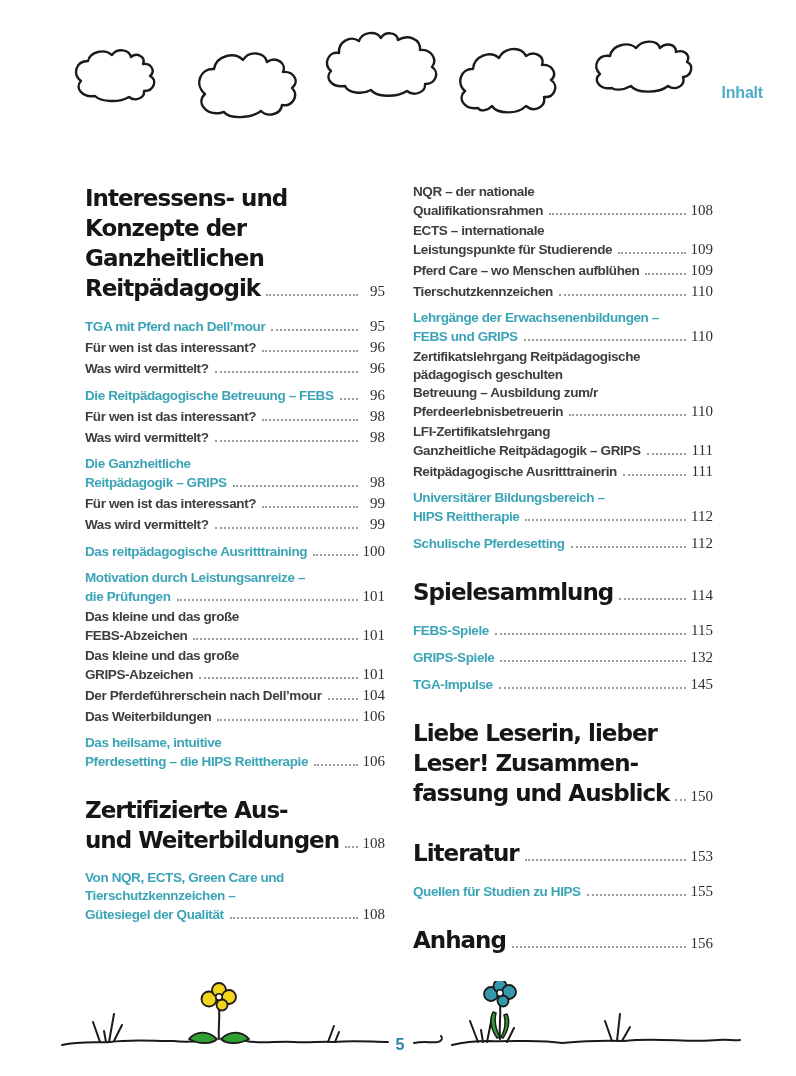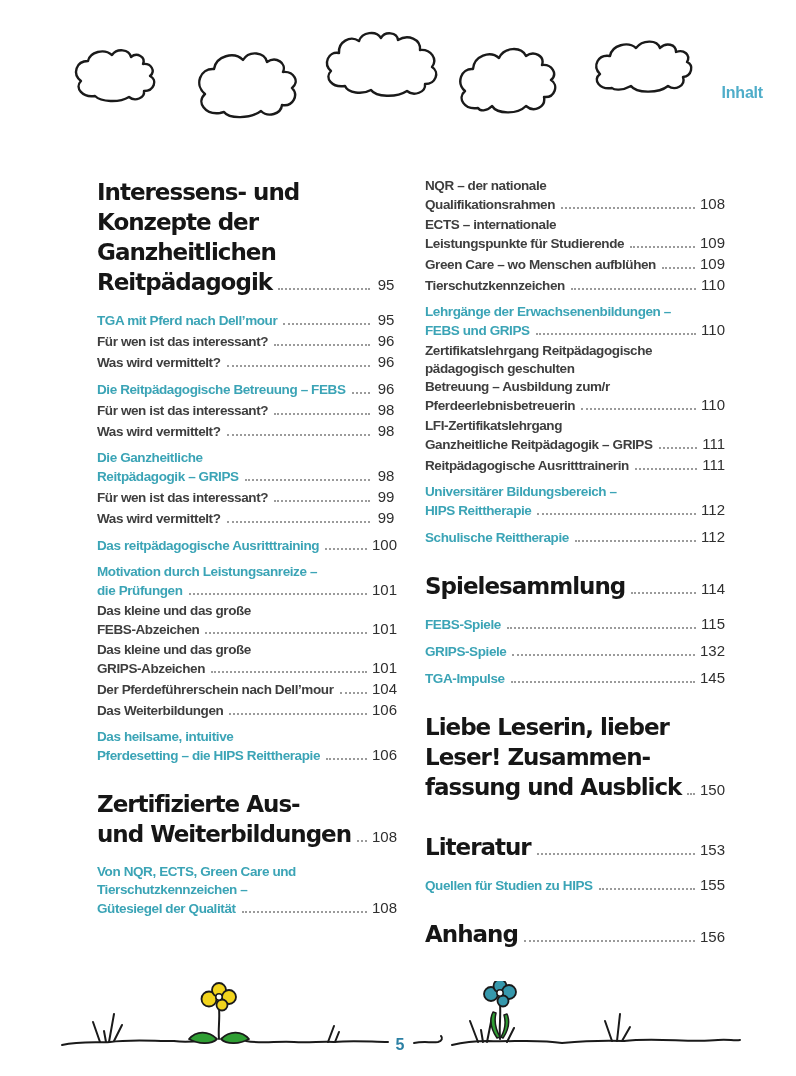--- a/index.html
+++ b/index.html
@@ -12,42 +12,42 @@
     position:relative; width:796px; height:1076px; background:#fff; overflow:hidden;
     font-family:"Liberation Sans", sans-serif;
   }
   
   .clouds{position:absolute; top:8px; left:0; width:796px; height:130px;}
   .inhalt-label{
     position:absolute; top:37px; right:33px;
     font-size:16px; font-weight:700; letter-spacing:-0.2px; color:var(--inhalt);margin-top:47px;
   }
   
-  .columns{position:absolute; top:177px; left:85px; width:628px; display:flex; gap:28px;margin-left:12px;}
+  .columns{position:absolute; top:183px; left:85px; width:628px; display:flex; gap:28px;}
   .col{width:301px; display:flex; flex-direction:column;}
   .entry{margin:0 0 2px 0;}
   .entry.teal{margin-top:6px;}
   .entry.heading{margin-top:22px; margin-bottom:5px;}
   .col > .entry:first-child{margin-top:0;}
   .line{line-height:18px; font-size:13.5px; font-weight:700; letter-spacing:-0.4px; white-space:nowrap;}
   .line.last{display:flex; align-items:baseline;}
   .txt{flex:0 0 auto;}
   .dark .txt{color:var(--dark);}
   .teal .txt{color:var(--teal);}
   .heading .line{line-height:30px; font-size:23px; letter-spacing:-1px;}
   .heading .txt{
     font-family:"DejaVu Sans", sans-serif; font-weight:700; color:var(--heading);
   }
   .leader{
     flex:1 1 8px; min-width:5px; height:5px; margin:0 5px 0 6px;
     border-bottom:2px dotted var(--leader);
   }
   .pg{
-    flex:0 0 auto; min-width:22px; text-align:center;
-    font-family:Liberation Sans, sans-serif; font-weight:400;
+    flex:0 0 auto; min-width:22px; text-align:right;
+    font-family:Liberation Serif, serif; font-weight:400;
     font-size:15px; letter-spacing:0; color:#2f2f2f;
   }
   
   .grass{position:absolute; left:0; bottom:0; width:796px; height:95px;}
   .page-number{
     position:absolute; bottom:22px; left:388px; width:24px; text-align:center;
     font-size:16px; font-weight:700; color:var(--pagenum);
   }
 </style>
 </head>
@@ -224,21 +224,21 @@
         <div class="entry dark">
           <div class="line"><span class="txt">ECTS – internationale</span></div>
           <div class="line last">
             <span class="txt">Leistungspunkte für Studierende</span>
             <span class="leader"></span>
             <span class="pg">109</span>
           </div>
         </div>
         <div class="entry dark">
           <div class="line last">
-            <span class="txt">Green Care – wo Menschen aufblühen</span>
+            <span class="txt">Pferd Care – wo Menschen aufblühen</span>
             <span class="leader"></span>
             <span class="pg">109</span>
           </div>
         </div>
         <div class="entry dark">
           <div class="line last">
             <span class="txt">Tierschutzkennzeichen</span>
             <span class="leader"></span>
             <span class="pg">110</span>
           </div>
@@ -279,21 +279,21 @@
         <div class="entry teal">
           <div class="line"><span class="txt">Universitärer Bildungsbereich –</span></div>
           <div class="line last">
             <span class="txt">HIPS Reittherapie</span>
             <span class="leader"></span>
             <span class="pg">112</span>
           </div>
         </div>
         <div class="entry teal">
           <div class="line last">
-            <span class="txt">Schulische Reittherapie</span>
+            <span class="txt">Schulische Pferdesetting</span>
             <span class="leader"></span>
             <span class="pg">112</span>
           </div>
         </div>
         <div class="entry heading">
           <div class="line last">
             <span class="txt">Spielesammlung</span>
             <span class="leader"></span>
             <span class="pg">114</span>
           </div>

